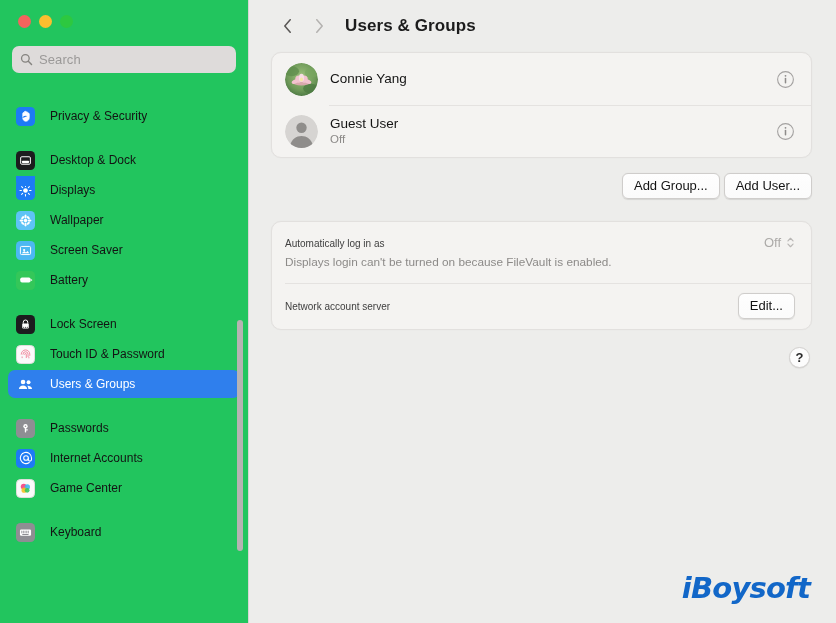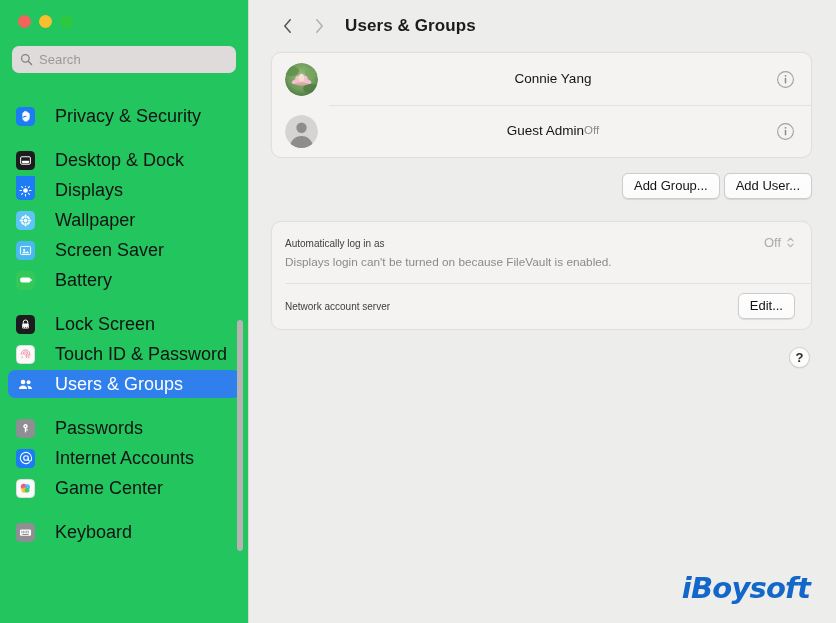--- a/index.html
+++ b/index.html
@@ -40,24 +40,24 @@
     padding: 0 8px; gap: 6px;
   }
   .search-box .mag { width: 13px; height: 13px; flex: 0 0 13px; }
   .search-placeholder { font-size: 13px; color: #9b9998; letter-spacing: .1px; }
 
   .nav-scroll { position: absolute; top: 88px; left: 0; right: 0; bottom: 0; }
   .nav-group { padding: 0 8px; }
   .nav-spacer { height: 14px; }
 
   .nav-item {
-    display: flex; align-items: center; gap: 20px;
+    display: flex; align-items: center; gap: 15px;
     height: 28px; border-radius: 7px;
     padding: 0 8px; margin-bottom: 2px;
-    font-size: 18px; color: #131313;
+    font-size: 12px; color: #131313;
     position: relative;
   }
   .nav-item.selected { background: #2f7fed; color: #ffffff; }
   .nav-item .ico {
     width: 19px; height: 19px; flex: 0 0 19px;
     border-radius: 4.5px;
     display: flex; align-items: center; justify-content: center;
     overflow: hidden;
   }
   .nav-label { white-space: nowrap; overflow: hidden; }
@@ -109,21 +109,21 @@
   }
   .user-row + .user-row::before {
     content: ""; position: absolute; left: 57px; right: 0; top: 0;
     height: 1px; background: #e4e2e0;
   }
   .avatar {
     width: 33px; height: 33px; border-radius: 50%;
     flex: 0 0 33px; margin-right: 12px; overflow: hidden;
     position: relative;
   }
-  .user-text { flex: 1; display: flex; flex-direction: row; justify-content: center; }
+  .user-text { flex: 1; display: flex; flex-direction: column; justify-content: center; }
   .user-name { font-size: 13.5px; color: #141414; line-height: 16px; }
   .user-sub  { font-size: 11.5px; color: #8c8a88; line-height: 15px; }
   .info-btn { width: 19px; height: 19px; flex: 0 0 19px; }
 
   .btn-row { display: flex; justify-content: flex-end; gap: 4px; margin-top: 15px; }
   .btn {
     background: linear-gradient(180deg,#fefefe 0%, #fbfbfb 100%);
     border: 0.5px solid #cfcdcb;
     border-radius: 6px;
     box-shadow: 0 0.5px 1px rgba(0,0,0,0.10);
@@ -461,21 +461,21 @@
 
         <div class="user-row">
           <div class="avatar">
             <svg viewBox="0 0 40 40" width="33" height="33">
               <circle cx="20" cy="20" r="20" fill="#d6d4d2"></circle>
               <circle cx="20" cy="15.5" r="6.3" fill="#8f8d8b"></circle>
               <path d="M6.5 36c1.8-7 7.2-10.6 13.5-10.6S31.7 29 33.5 36a20 20 0 01-27 0z" fill="#8f8d8b"></path>
             </svg>
           </div>
           <div class="user-text">
-            <span class="user-name">Guest Admin</span>
+            <span class="user-name">Guest User</span>
             <span class="user-sub">Off</span>
           </div>
           <div class="info-btn">
             <svg viewBox="0 0 20 20" width="19" height="19">
               <circle cx="10" cy="10" r="8.3" fill="none" stroke="#a3a1a0" stroke-width="1.15"></circle>
               <circle cx="10" cy="6.1" r="0.95" fill="#8e8c8b"></circle>
               <rect x="9.2" y="8.2" width="1.6" height="6" rx="0.8" fill="#8e8c8b"></rect>
             </svg>
           </div>
         </div>

